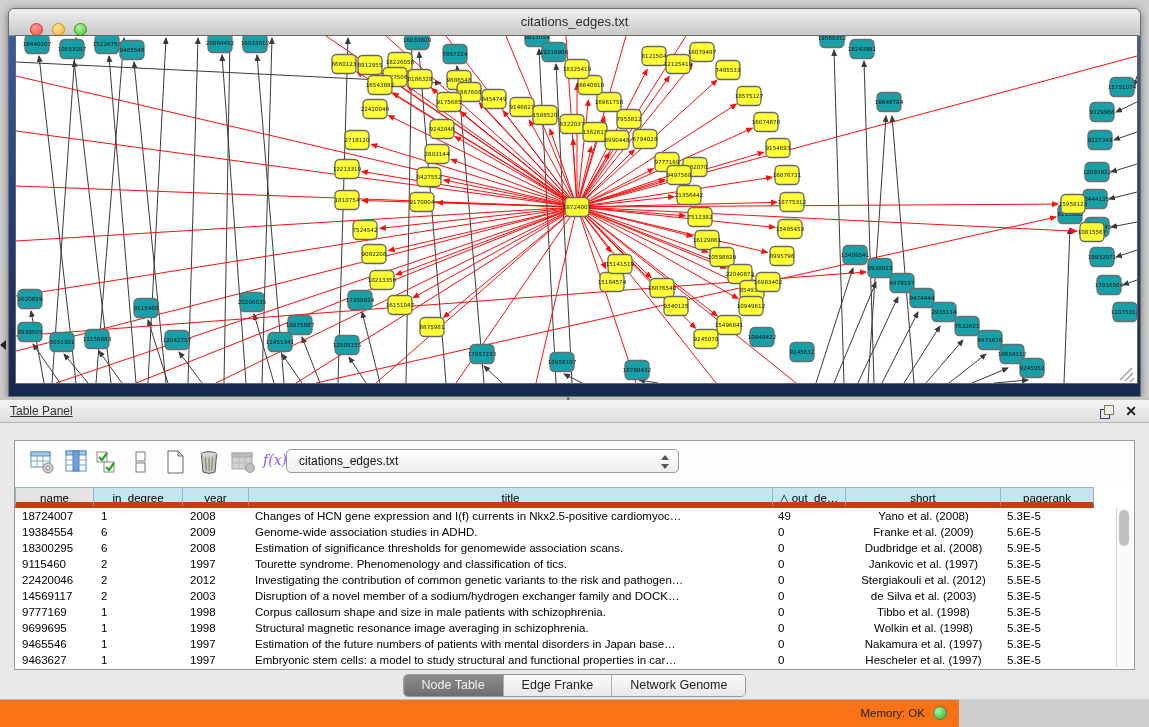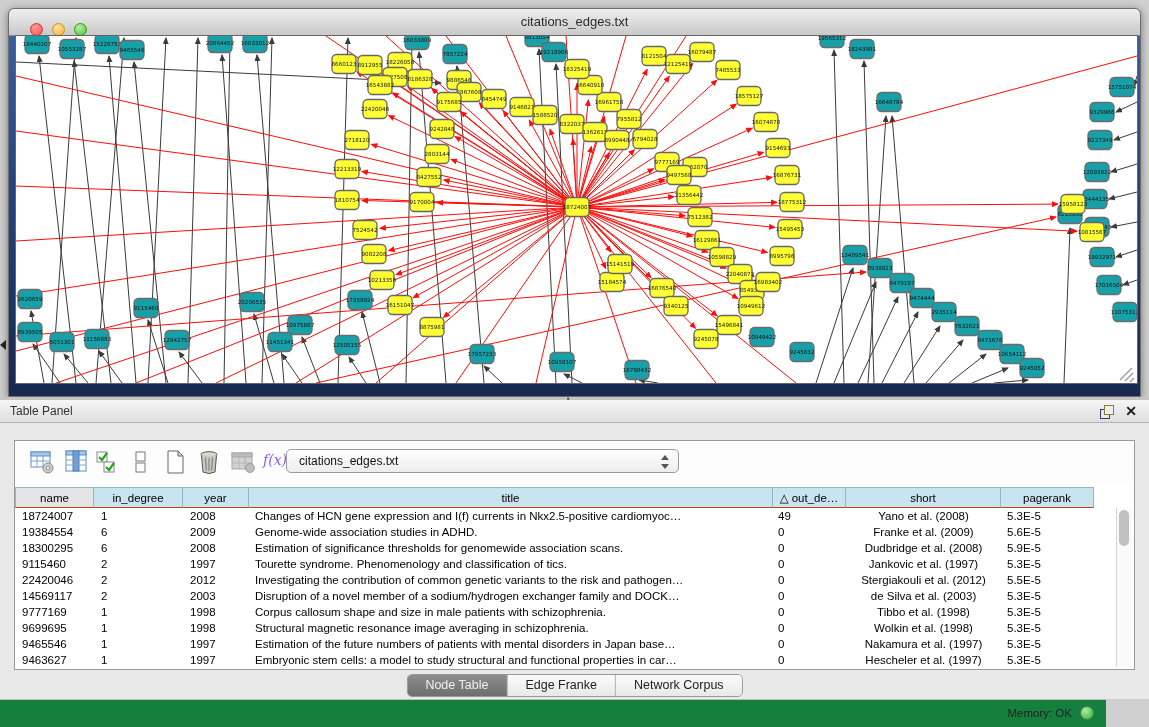--- a/index.html
+++ b/index.html
@@ -26,56 +26,56 @@
   
   .splitter{position:absolute;left:0;top:397px;width:1149px;height:3px;background:#c4c4c4;}
   .split-handle{position:absolute;left:567px;top:-3px;font-size:8px;color:#444;}
   .left-collapse{position:absolute;left:0px;top:340px;width:0;height:0;
     border-top:5px solid transparent;border-bottom:5px solid transparent;border-right:6px solid #222;}
 
   
   .table-panel{position:absolute;left:0;top:400px;width:1149px;height:299px;background:#e9e9e9;}
   .panel-header{position:absolute;left:0;top:0;width:1149px;height:22px;
     background:linear-gradient(#f6f6f6,#dedede);border-bottom:1px solid #b3b3b3;}
-  .panel-title{position:absolute;left:10px;top:4px;font-size:12px;color:#333;}
+  .panel-title{position:absolute;left:10px;top:4px;font-size:12px;color:#333;text-decoration:underline;}
   .float-icon{position:absolute;right:36px;top:5px;width:13px;height:13px;}
   .float-icon .sq1{position:absolute;left:0;top:4px;width:8px;height:8px;border:1px solid #33406e;background:#e9e9e9;}
   .float-icon .sq2{position:absolute;left:4px;top:0;width:8px;height:8px;border:1px solid #8a7d3c;background:#efefef;}
   .close-x{position:absolute;right:12px;top:3px;font-size:14px;font-weight:bold;color:#1a1a1a;line-height:16px;}
 
   .table-box{position:absolute;left:14px;top:40px;width:1121px;height:230px;background:#fff;
     border:1px solid #9a9a9a;box-sizing:border-box;}
   .tb-toolbar{position:absolute;left:0;top:0;right:0;height:42px;background:#fdfdfd;}
   .tbi{position:absolute;top:7px;width:28px;height:28px;}
   .fx{position:absolute;top:11px;font-size:14px;font-style:italic;font-family:"DejaVu Serif",serif;color:#8b5cf6;}
   .combo{position:absolute;left:271px;top:8px;width:393px;height:24px;border:1px solid #9b9b9b;
     border-radius:5px;background:linear-gradient(#ffffff,#ededed);box-sizing:border-box;}
   .combo-text{position:absolute;left:12px;top:4px;font-size:12px;color:#111;}
   .combo-arrows{position:absolute;right:9px;top:4px;width:8px;height:16px;}
   .combo-arrows .up{position:absolute;top:1px;left:0;width:0;height:0;border-left:4px solid transparent;border-right:4px solid transparent;border-bottom:5px solid #555;}
   .combo-arrows .down{position:absolute;bottom:1px;left:0;width:0;height:0;border-left:4px solid transparent;border-right:4px solid transparent;border-top:5px solid #555;}
 
   .thead{position:absolute;left:0;top:46px;height:21px;white-space:nowrap;font-size:11.5px;}
   .hcell{display:inline-block;height:21px;line-height:21px;text-align:center;color:#000;
-    border-right:1px solid #93b7c6;border-top:1px solid #93b7c6;border-bottom:1px solid #c2410c;
+    border-right:1px solid #93b7c6;border-top:1px solid #93b7c6;border-bottom:6px solid #c2410c;
     box-sizing:border-box;overflow:hidden;vertical-align:top;}
   .tbody{position:absolute;left:0;top:67px;font-size:11.5px;}
   .trow{height:16px;line-height:16px;white-space:nowrap;}
   .tcell{display:inline-block;height:16px;overflow:hidden;box-sizing:border-box;vertical-align:top;color:#000;}
   .vscroll{position:absolute;right:2px;top:67px;bottom:2px;width:15px;background:#fafafa;border-left:1px solid #d5d5d5;}
   .vthumb{position:absolute;left:2px;top:2px;width:10px;height:36px;border-radius:6px;background:#c1c1c1;}
 
   .tabs{position:absolute;left:50%;transform:translateX(-50%);top:274px;height:21px;display:flex;
     border:1px solid #979797;border-radius:5px;overflow:hidden;background:#f4f4f4;}
   .tab{padding:0 18px;font-size:12.5px;line-height:20px;color:#222;background:linear-gradient(#fbfbfb,#e8e8e8);
     border-right:1px solid #aaa;}
   .tab:last-child{border-right:none;}
   .tab.sel{background:linear-gradient(#8d8d8d,#6e6e6e);color:#f2f2f2;}
 
-  .statusbar{position:absolute;left:0;top:299px;width:1106px;height:28px;background:#15803d;
+  .statusbar{position:absolute;left:0;top:299px;width:959px;height:28px;background:#f97316;
     border-top:1px solid #bdbdbd;}
   .mem{position:absolute;right:34px;top:7px;font-size:11.5px;color:#222;}
   .memdot{position:absolute;right:12px;top:6px;width:14px;height:14px;border-radius:50%;
     background:radial-gradient(circle at 35% 30%,#a8f0a0,#2fae33);border:1px solid #567a56;box-sizing:border-box;}
 </style>
 </head>
 <body>
 
 <div class="app">
 
@@ -781,21 +781,21 @@
         </div>
 
       <div class="vscroll">
         <div class="vthumb"></div>
       </div>
     </div>
 
     <div class="tabs">
         <span class="tab sel">Node Table</span>
         <span class="tab">Edge Franke</span>
-        <span class="tab">Network Corpus</span>
+        <span class="tab">Network Genome</span>
       </div>
 
     <div class="statusbar">
       <span class="mem">Memory: OK</span>
       <span class="memdot"></span>
     </div>
   </div>
 </div>
 
 </body></html>

